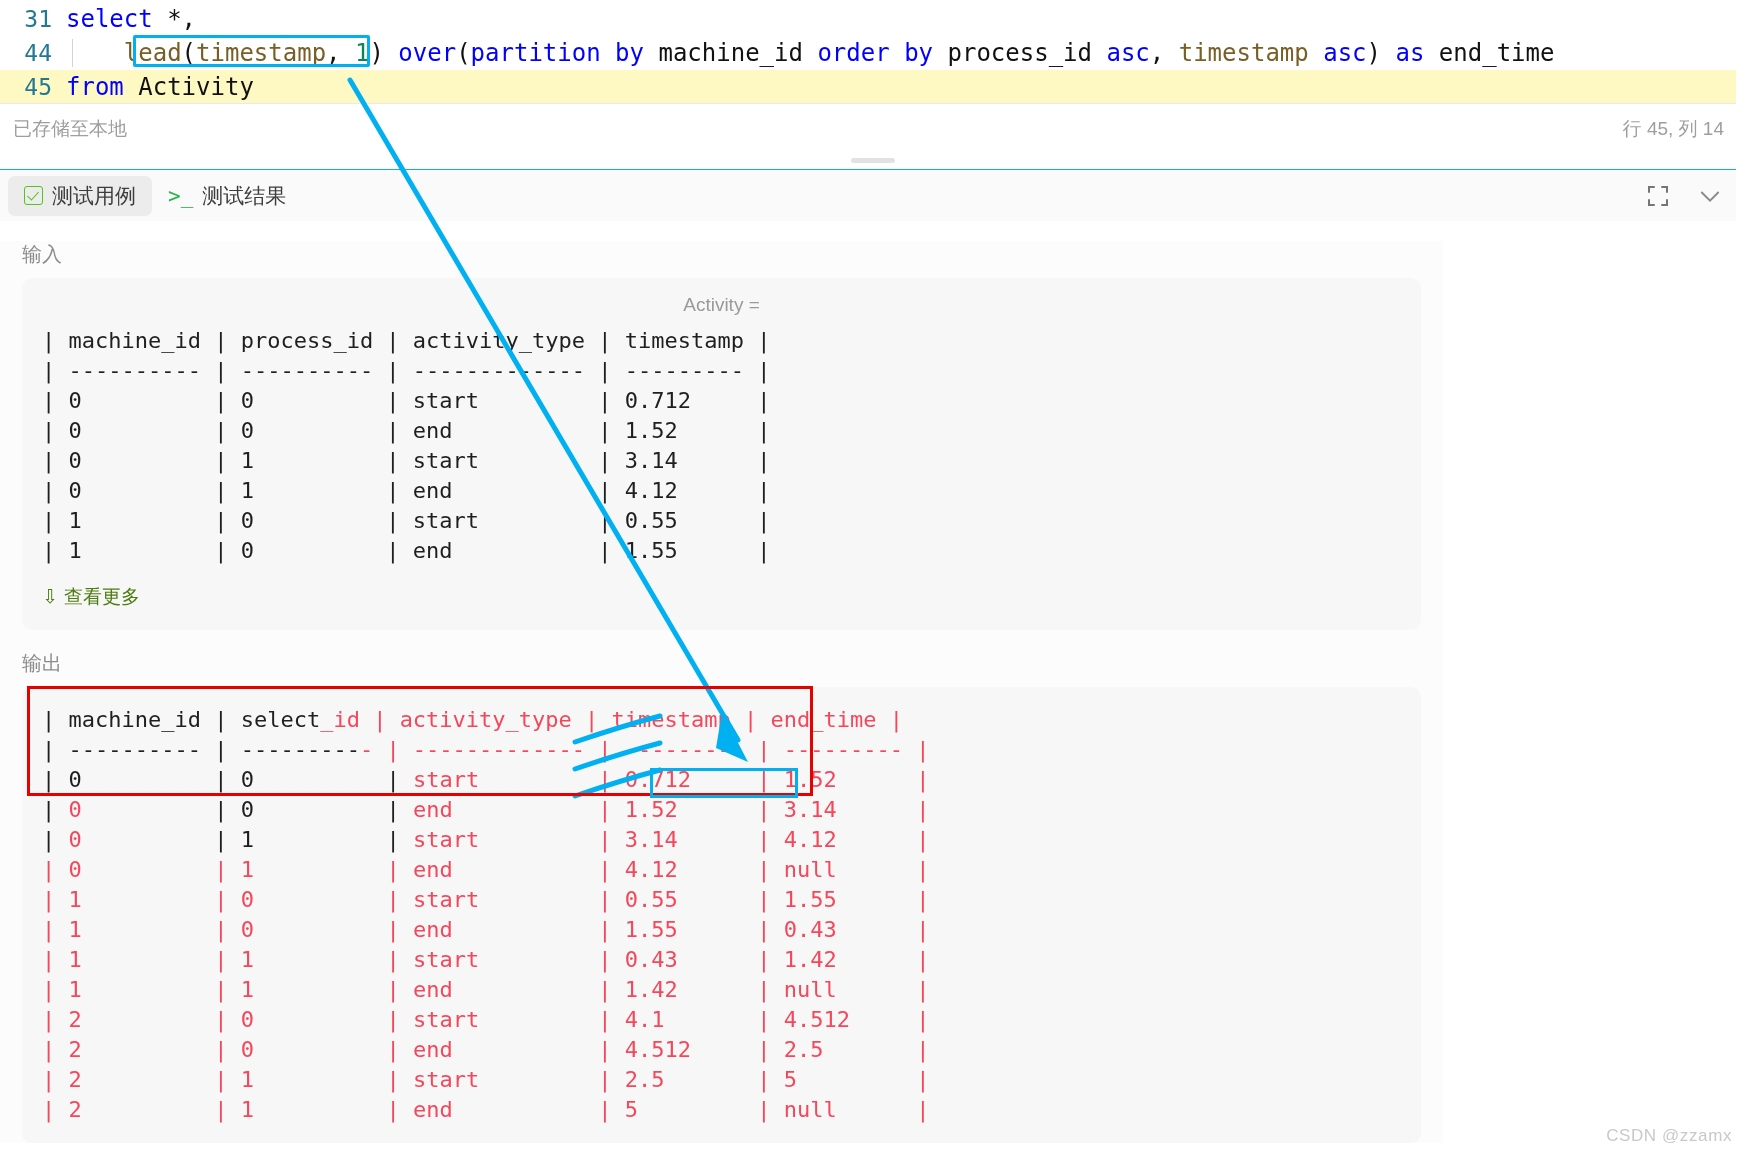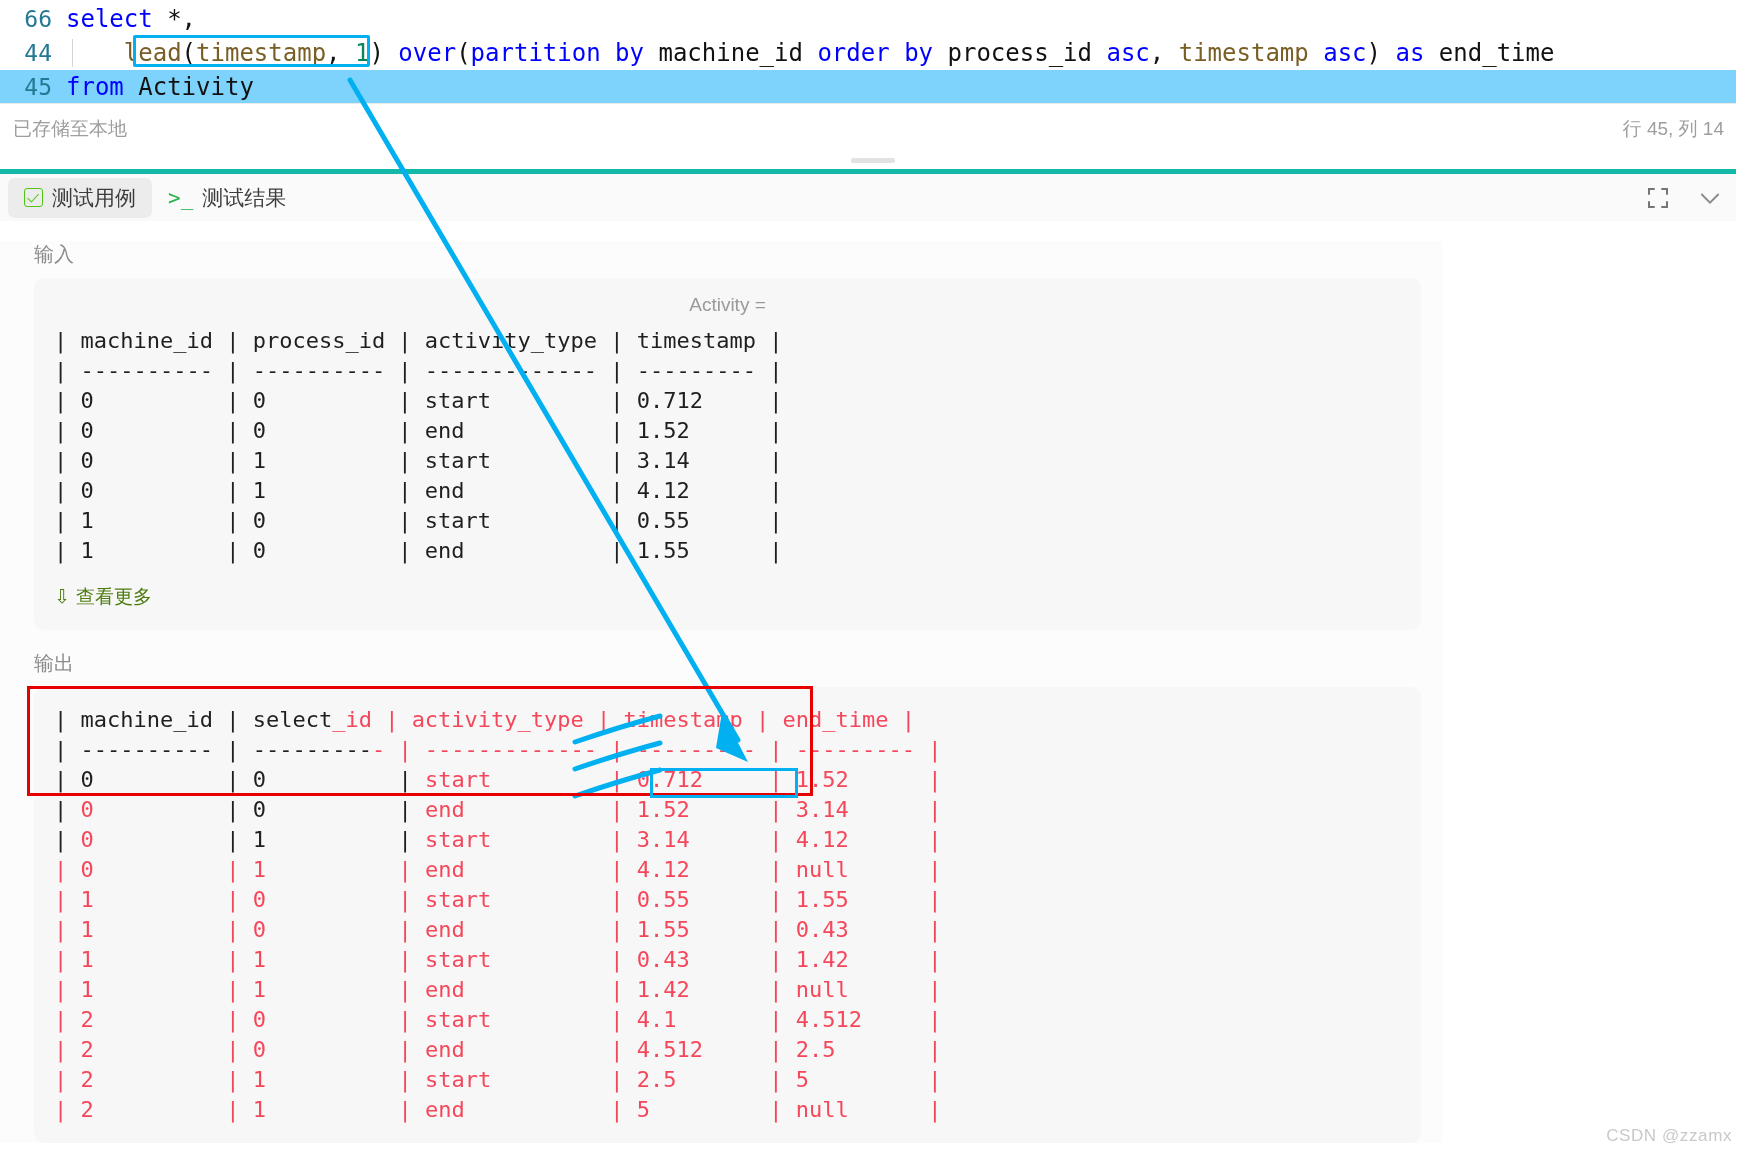--- a/index.html
+++ b/index.html
@@ -15,21 +15,21 @@
   
   .editor {
     position: relative;
     width: 1746px; height: 103px;
     background: #ffffff;
     font-family: "DejaVu Sans Mono", monospace;
     font-size: 24px;
     padding-top: 2px;
   }
   .code-line { display: flex; align-items: center; height: 34px; position: relative; }
-  .code-line.current { background: #7dd3fc; }
+  .code-line.current { background: #fef9c3; }
   .gutter {
     width: 66px; text-align: right; padding-right: 14px;
     color: #237893; font-size: 23px; flex: none;
     font-family: "DejaVu Sans Mono", monospace;
   }
   .code-text { white-space: pre; position: relative; text-align: right; }
   .tok-kw  { color: #0000ff; }
   .tok-fn  { color: #795e26; }
   .tok-id  { color: #111111; }
   .tok-num { color: #098658; }
@@ -62,21 +62,21 @@
   
   .drag-strip { height: 16px; background: #ffffff; position: relative; }
   .drag-handle {
     position:absolute; left: 50%; transform: translateX(-50%); top: 5px;
     width: 44px; height: 5px; border-radius: 3px; background: #e2e2e2;
   }
 
   
   .tabbar {
     height: 52px; width: 1746px; background: #fafafa;
-    border-top: 5px solid #14b8a6;
+    border-top: 1px solid #14b8a6;
     display: flex; align-items: center; padding-left: 8px; position: relative;
   }
   .tab {
     display: flex; align-items: center; gap: 9px;
     height: 40px; padding: 0 16px; border-radius: 7px;
     font-size: 21px; color: #3c3c3c; cursor: pointer;
   }
   .tab.active { background: #ececec; }
   .chk-icon {
     width: 19px; height: 19px; border: 1.6px solid #52c41a; border-radius: 3px;
@@ -85,21 +85,21 @@
   .chk-icon::after {
     content: ""; position: absolute; left: 5px; top: 2px;
     width: 5px; height: 10px; border: solid #52c41a; border-width: 0 1.8px 1.8px 0;
     transform: rotate(42deg);
   }
   .term-icon { color: #2ab34a; font-size: 21px; font-family: "DejaVu Sans Mono", monospace; flex:none; }
   .tab-right { position: absolute; right: 22px; display: flex; align-items: center; gap: 26px; }
   .icon-btn { cursor: pointer; display:flex; align-items:center; }
 
   
-  .content { position: relative; width: 1443px; background: #fcfcfc; padding: 0 0 0 12px; }
+  .content { position: relative; width: 1443px; background: #fcfcfc; padding: 0 0 0 0; }
   .section-label { color: #8c8c8c; font-size: 20px; margin: 20px 0 10px 22px; }
   .panel {
     margin: 0 22px; background: #f7f7f7; border-radius: 10px;
     padding: 16px 20px 10px 20px; position: relative;
   }
   .panel .caption { color: #9a9a9a; font-size: 19px; margin-bottom: 10px; text-align: center; }
   pre.mono {
     margin: 0; font-family: "DejaVu Sans Mono", monospace;
     font-size: 22px; line-height: 30px; color: #1f1f1f; white-space: pre;
   }
@@ -130,21 +130,21 @@
     position:absolute; right:0; top:0; width:10px; height:1154px; background:#ffffff;
   }
 </style>
 </head>
 <body>
 
 <div id="root">
 
   <div class="editor">
     <div class="code-line">
-      <div class="gutter">66</div>
+      <div class="gutter">31</div>
       <div class="code-text"><span class="tok-kw">select</span><span class="tok-pun"> </span><span class="tok-pun">*</span><span class="tok-pun">,</span></div>
     </div>
     <div class="code-line">
       <div class="gutter">44</div>
       <div class="indent-guide"></div>
       <div class="code-text"><span class="tok-pun">    </span><span class="tok-fn">lead</span><span class="tok-pun">(</span><span class="tok-fn">timestamp</span><span class="tok-pun">, </span><span class="tok-num">1</span><span class="tok-pun">)</span><span class="tok-pun"> </span><span class="tok-kw">over</span><span class="tok-pun">(</span><span class="tok-kw">partition</span><span class="tok-pun"> </span><span class="tok-kw">by</span><span class="tok-pun"> </span><span class="tok-id">machine_id</span><span class="tok-pun"> </span><span class="tok-kw">order</span><span class="tok-pun"> </span><span class="tok-kw">by</span><span class="tok-pun"> </span><span class="tok-id">process_id</span><span class="tok-pun"> </span><span class="tok-kw">asc</span><span class="tok-pun">, </span><span class="tok-fn">timestamp</span><span class="tok-pun"> </span><span class="tok-kw">asc</span><span class="tok-pun">)</span><span class="tok-pun"> </span><span class="tok-kw">as</span><span class="tok-pun"> </span><span class="tok-id">end_time</span></div>
     </div>
     <div class="code-line current">
       <div class="gutter">45</div>
       <div class="code-text"><span class="tok-kw">from</span><span class="tok-pun"> </span><span class="tok-id">Activity</span></div>

